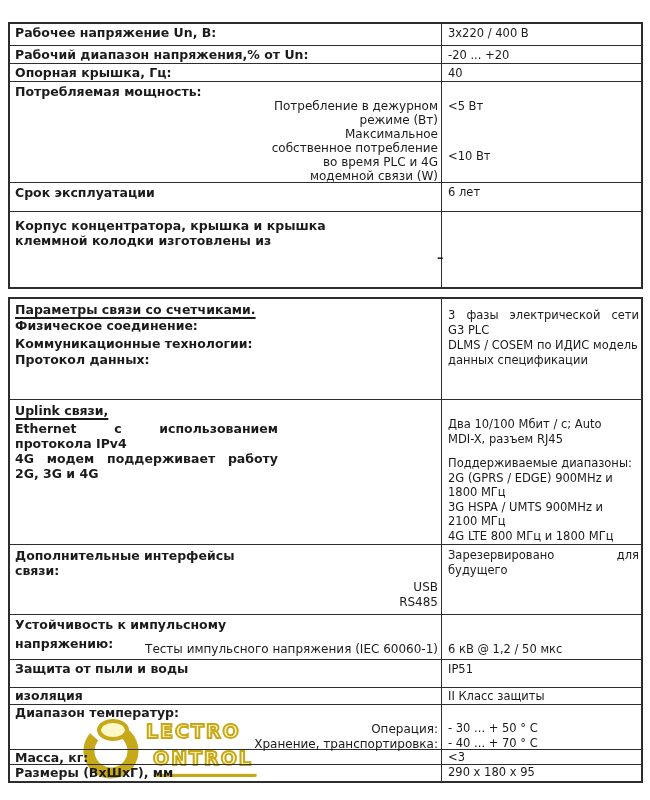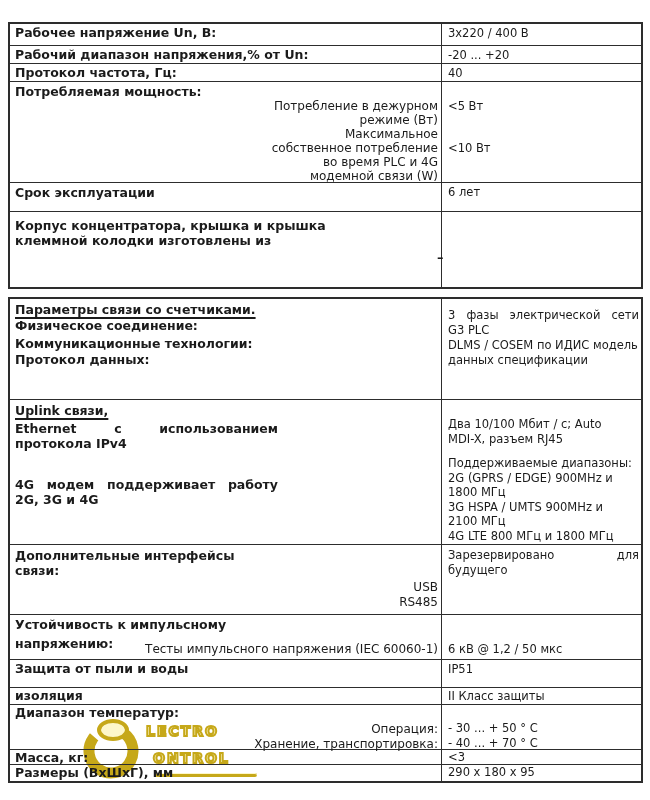--- a/index.html
+++ b/index.html
@@ -31,21 +31,21 @@
   .lh14  { line-height:14px; }
   .lh145 { line-height:14.5px; }
   .lh13  { line-height:13px; }
   .dash { position:absolute; left:-5px; top:38px; font-weight:bold; font-size:13px; }
   .bottom-right { position:absolute; bottom:3px; right:3px; left:5px; }
   .vcell-bottom { display:flex; flex-direction:column; justify-content:flex-end; padding-bottom:3px; }
   
   .watermark { position:absolute; left:80px; top:716px; z-index:1; display:flex; opacity:0.92; }
   .wm-logo { width:62px; height:64px; margin-right:4px; }
   .wm-text {
-    font-weight:bold; font-size:14px; line-height:23px; letter-spacing:2px;
+    font-weight:bold; font-size:19px; line-height:23px; letter-spacing:2px;
     color:#fdf7c6; -webkit-text-stroke:2px #c2a106; padding-top:4px;
   }
   .wm-line2 { margin-left:7px; }
   .wm-underline { height:4px; width:102px; background:#c2a106; margin:3px 0 0 9px; border-radius:2px; box-shadow:inset 0 1px 0 #fdf7c6; }
 </style>
 </head>
 <body>
 
 <div class="page">
 
@@ -76,40 +76,40 @@
       <div class="lcell">
           <div class="b nw lh14">Рабочий диапазон напряжения,% от Un:</div>
         </div>
       <div class="vcell">
           <div class="val nw lh14">-20 ... +20</div>
         </div>
     </div>
 
     <div class="row" style="height:18px">
       <div class="lcell">
-          <div class="b nw lh14">Протокол частота, Гц:</div>
+          <div class="b nw lh14">Опорная крышка, Гц:</div>
         </div>
       <div class="vcell">
           <div class="val nw lh14">40</div>
         </div>
     </div>
 
     <div class="row" style="height:101px">
       <div class="lcell">
         <div class="b nw">Потребляемая мощность:</div>
         <div class="reg sub nw lh14">Потребление в дежурном</div>
         <div class="reg sub nw lh14">режиме (Вт)</div>
         <div class="reg sub nw lh14">Максимальное</div>
         <div class="reg sub nw lh14">собственное потребление</div>
         <div class="reg sub nw lh14">во время PLC и 4G</div>
         <div class="reg sub nw lh14">модемной связи (W)</div>
       </div>
       <div class="vcell" style="padding-top:17px">
         <div class="val nw lh14">&lt;5 Вт</div>
-        <div class="val nw lh14" style="margin-top:28px">&lt;10 Вт</div>
+        <div class="val nw lh14" style="margin-top:36px">&lt;10 Вт</div>
       </div>
     </div>
 
     <div class="row" style="height:29px">
       <div class="lcell">
           <div class="b nw">Срок эксплуатации</div>
         </div>
       <div class="vcell">
           <div class="val nw">6 лет</div>
         </div>
@@ -142,21 +142,21 @@
         <div class="val nw">DLMS / COSEM по ИДИС модель</div>
         <div class="val nw">данных спецификации</div>
       </div>
     </div>
 
     <div class="row" style="height:145px">
       <div class="lcell" style="padding-top:3px">
         <div class="b nw ul">Uplink связи,</div>
         <div class="b jl" style="width:263px;margin-top:3px">Ethernet с использованием</div>
         <div class="b nw">протокола IPv4</div>
-        <div class="b jl" style="width:263px;margin-top:26px">4G модем поддерживает работу</div>
+        <div class="b jl" style="width:263px;">4G модем поддерживает работу</div>
         <div class="b nw">2G, 3G и 4G</div>
       </div>
       <div class="vcell" style="padding-top:17px">
         <div class="val nw lh145">Два 10/100 Мбит / с; Auto</div>
         <div class="val nw lh145">MDI-X, разъем RJ45</div>
         <div class="val nw lh145" style="margin-top:10px">Поддерживаемые диапазоны:</div>
         <div class="val nw lh145">2G (GPRS / EDGE) 900MHz и</div>
         <div class="val nw lh145">1800 МГц</div>
         <div class="val nw lh145">3G HSPA / UMTS 900MHz и</div>
         <div class="val nw lh145">2100 МГц</div>

